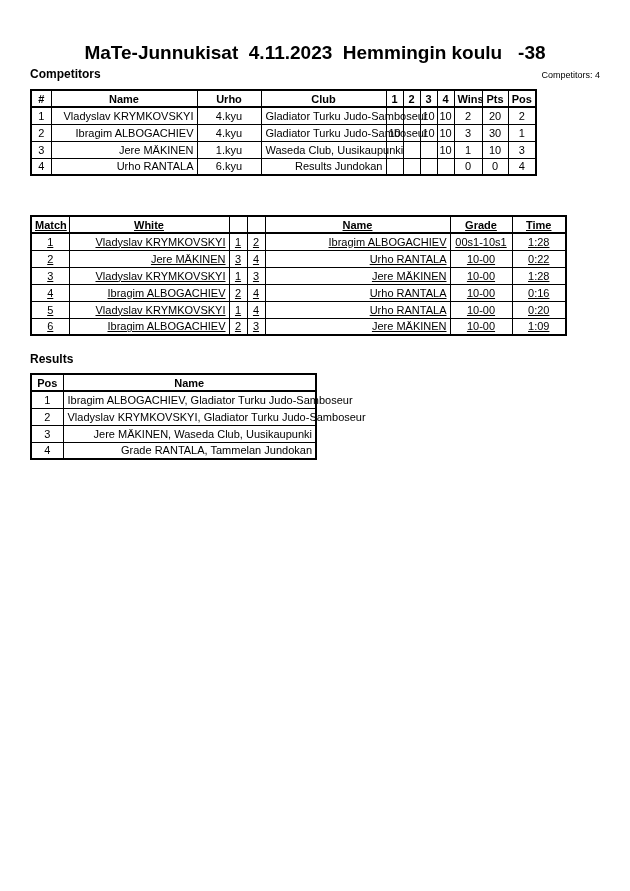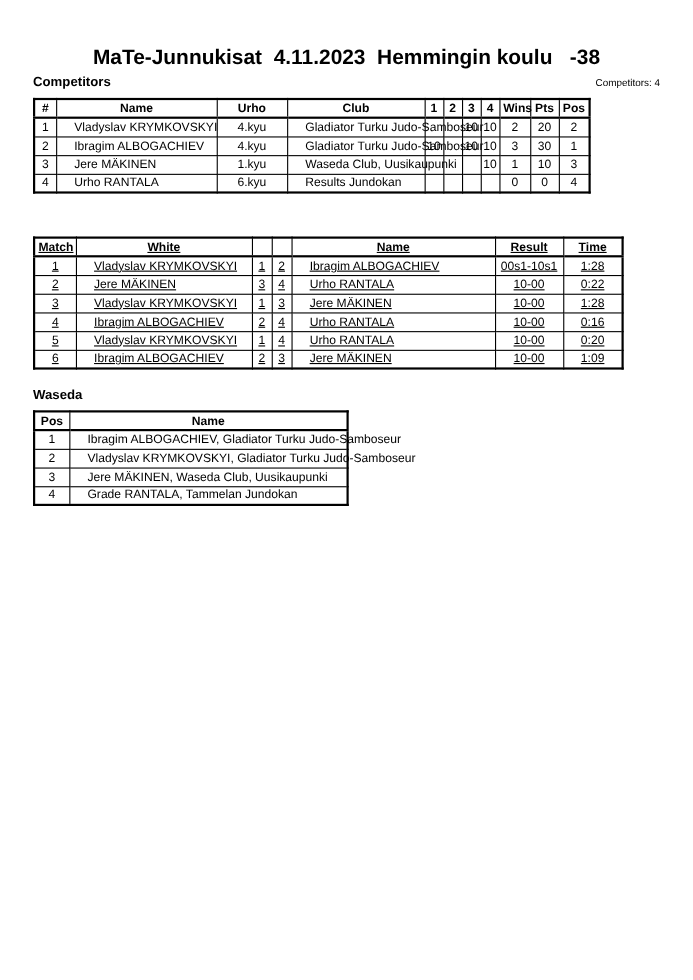--- a/index.html
+++ b/index.html
@@ -56,21 +56,21 @@
     white-space: nowrap;
     overflow: visible;
     vertical-align: middle;
   }
   .tbl th {
     font-weight: bold;
     text-align: center;
     border-bottom: 2px solid #000;
   }
   td.c { text-align: center; padding: 0 1px; }
-  td.l { text-align: left; padding-left: 16px; }
+  td.l { text-align: right; padding-left: 4px; }
 </style>
 </head>
 <body>
 
 <div class="sheet">
 
   <div class="doc-title">MaTe-Junnukisat  4.11.2023  Hemmingin koulu   -38</div>
   <div class="comp-count">Competitors: 4</div>
 
   <div class="section-label" id="competitors-label">Competitors</div>
@@ -172,21 +172,21 @@
         <col style="width:62px">
         <col style="width:54px">
     </colgroup>
     <thead>
       <tr>
         <th>Match</th>
         <th>White</th>
         <th></th>
         <th></th>
         <th>Name</th>
-        <th>Result</th>
+        <th>Grade</th>
         <th>Time</th>
       </tr>
     </thead>
     <tbody>
       <tr>
         <td class="c">1</td>
         <td class="l">Vladyslav KRYMKOVSKYI</td>
         <td class="c">1</td>
         <td class="c">2</td>
         <td class="l">Ibragim ALBOGACHIEV</td>
@@ -234,21 +234,21 @@
         <td class="l">Ibragim ALBOGACHIEV</td>
         <td class="c">2</td>
         <td class="c">3</td>
         <td class="l">Jere MÄKINEN</td>
         <td class="c">10-00</td>
         <td class="c">1:09</td>
       </tr>
     </tbody>
   </table>
 
-  <div class="section-label" id="results-label">Waseda</div>
+  <div class="section-label" id="results-label">Results</div>
 
   <table class="tbl" id="results-table">
     <colgroup>
       <col style="width:32px">
         <col style="width:253px">
     </colgroup>
     <thead>
       <tr>
         <th>Pos</th>
         <th>Name</th>

